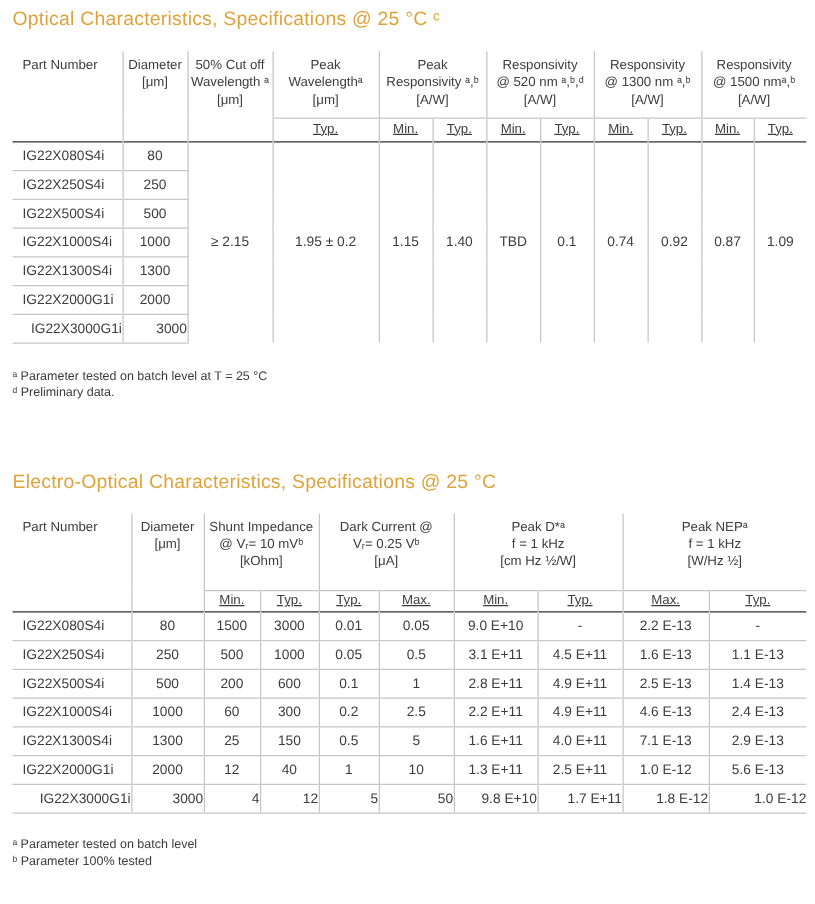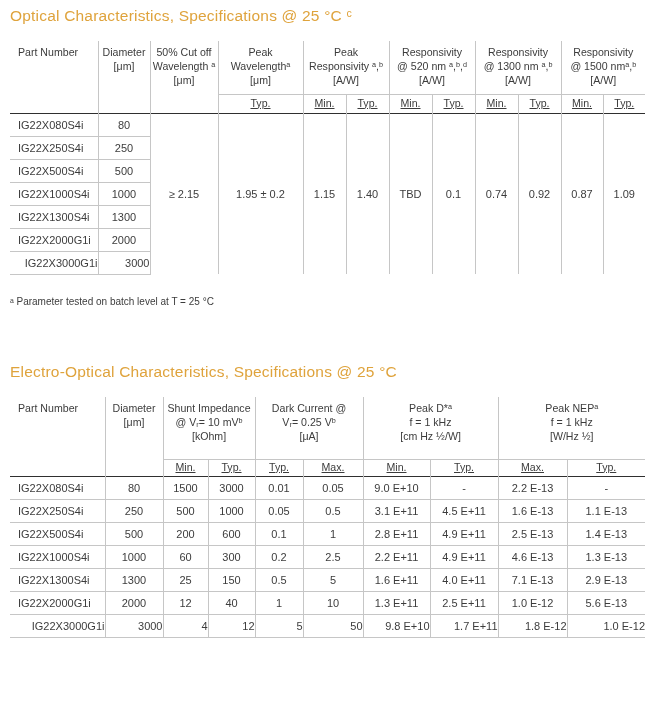--- a/index.html
+++ b/index.html
@@ -158,20 +158,21 @@
       </tr>
       <tr>
         <td class="part nol">IG22X3000G1i</td>
         <td>3000</td>
       </tr>
     </tbody>
   </table>
 
   <div class="footnotes">
     <div class="fn">ᵃ Parameter tested on batch level at T = 25 °C</div>
+    <div class="fn">ᵈ Preliminary data.</div>
   </div>
 
   <h1 class="title title2">Electro-Optical Characteristics, Specifications @ 25 °C</h1>
 
   <table class="spec spec2">
     <colgroup>
       <col style="width:95px">
         <col style="width:58px">
         <col style="width:45px">
         <col style="width:47px">
@@ -251,21 +252,21 @@
       <tr>
         <td class="part nol">IG22X1000S4i</td>
         <td>1000</td>
         <td>60</td>
         <td>300</td>
         <td>0.2</td>
         <td>2.5</td>
         <td>2.2 E+11</td>
         <td>4.9 E+11</td>
         <td>4.6 E-13</td>
-        <td>1.3 E-13</td>
+        <td>2.4 E-13</td>
       </tr>
       <tr>
         <td class="part nol">IG22X1300S4i</td>
         <td>1300</td>
         <td>25</td>
         <td>150</td>
         <td>0.5</td>
         <td>5</td>
         <td>1.6 E+11</td>
         <td>4.0 E+11</td>
@@ -292,14 +293,18 @@
         <td>5</td>
         <td>50</td>
         <td>9.8 E+10</td>
         <td>1.7 E+11</td>
         <td>1.8 E-12</td>
         <td>1.0 E-12</td>
       </tr>
     </tbody>
   </table>
 
+  <div class="footnotes footnotes2">
+    <div class="fn">ᵃ Parameter tested on batch level</div>
+    <div class="fn">ᵇ Parameter 100% tested</div>
+  </div>
 
 </div>
 
 </body></html>

